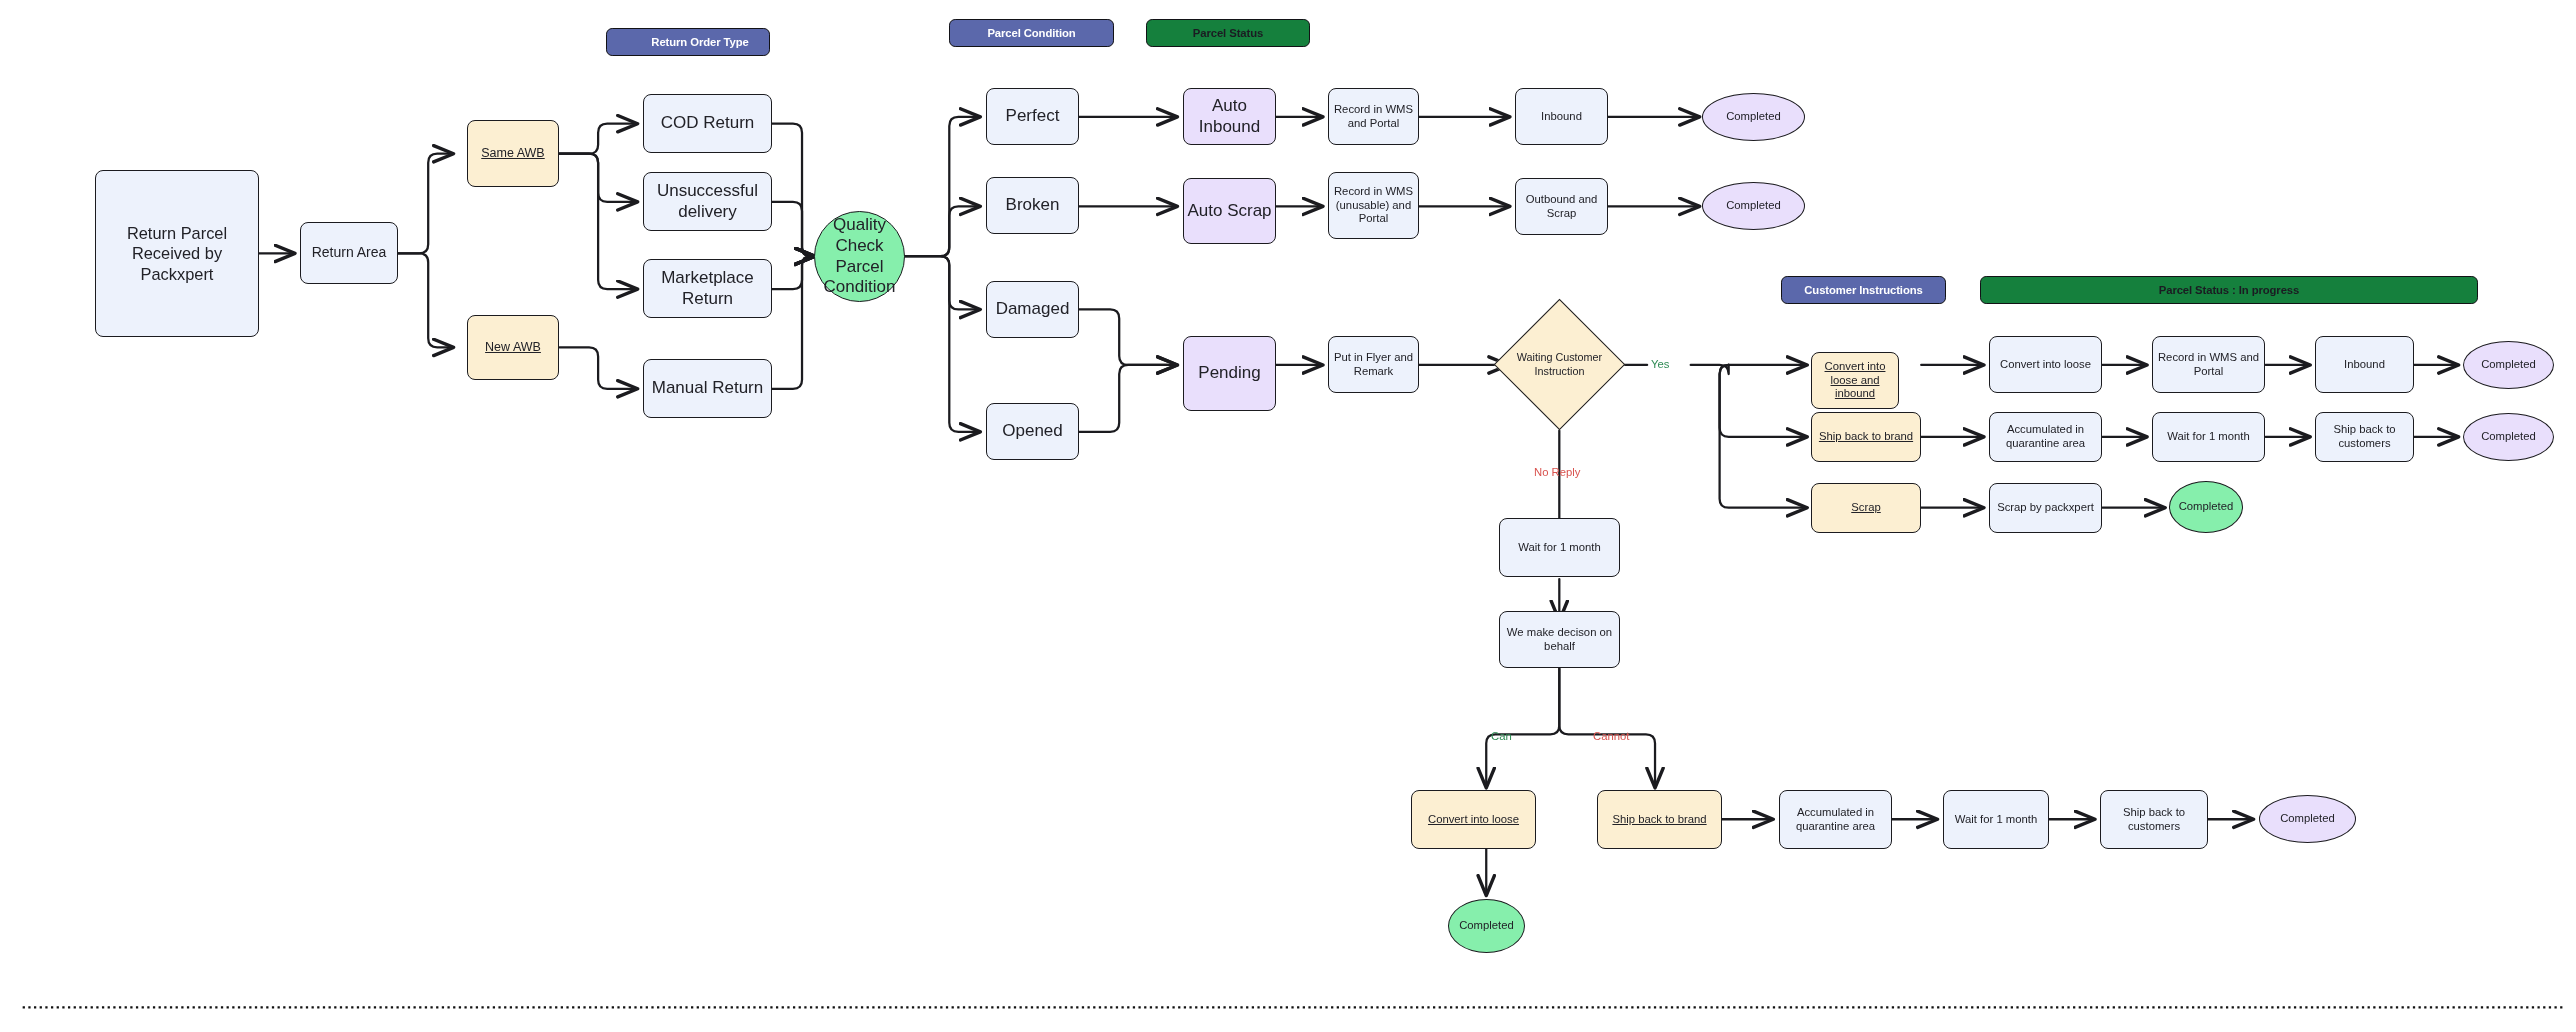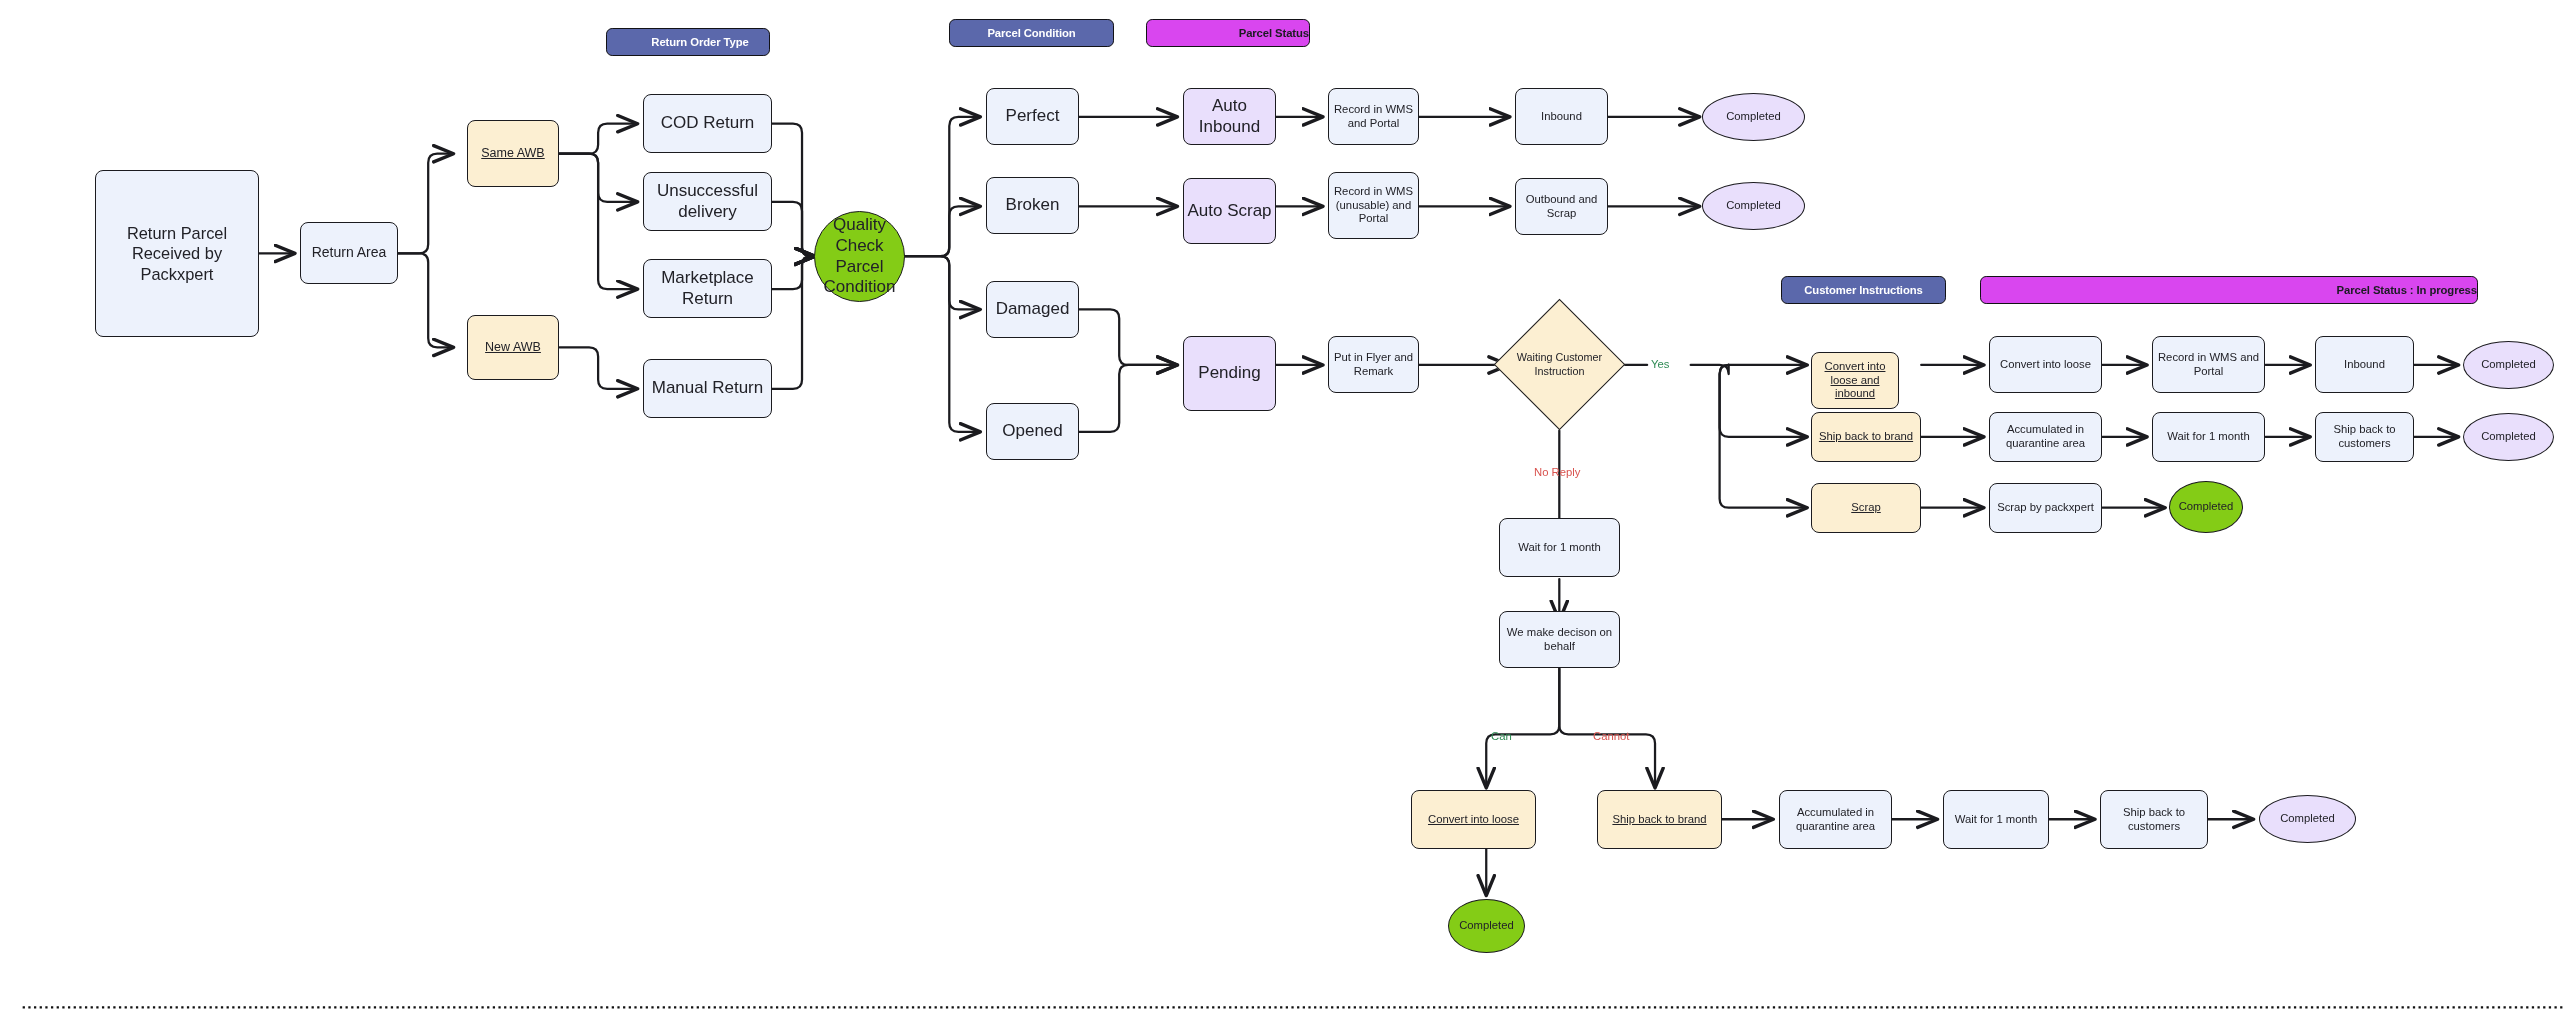--- a/index.html
+++ b/index.html
@@ -7,30 +7,30 @@
   #canvas{position:relative;width:2576px;height:1033px;background:#fff;overflow:hidden;}
   svg#wires{position:absolute;left:0;top:0;width:2576px;height:1033px;pointer-events:none;}
 
   .node{position:absolute;box-sizing:border-box;display:flex;align-items:center;justify-content:center;
         text-align:center;border:1.7px solid #1b1b1f;color:#222228;line-height:1.22;}
   .rect{border-radius:8px;}
   .blue{background:#edf2fc;}
   .purple{background:#e9dffc;}
   .yellow{background:#fcefd2;text-decoration:underline;}
   .ellipse{border-radius:50%;background:#e9dffc;}
-  .circle{border-radius:50%;background:#84cc16;}
+  .circle{border-radius:50%;background:#86efac;}
   .diamond-wrap{position:absolute;display:flex;align-items:center;justify-content:center;}
   .diamond-shape{position:absolute;left:0;top:0;width:100%;height:100%;
                  background:#fcefd2;border:1.7px solid #1b1b1f;transform:rotate(45deg);box-sizing:border-box;}
   .diamond-txt{position:relative;text-align:center;color:#222228;line-height:1.25;z-index:2;}
 
   .badge{position:absolute;box-sizing:border-box;display:flex;align-items:center;justify-content:center;
          border:1.7px solid #121216;border-radius:6.2px;font-weight:bold;letter-spacing:-0.1px;text-align:center;}
   .badge-dark{background:#5b68ab;color:#ffffff;}
-  .badge-light{background:#d946ef;color:#1b1b22;justify-content:flex-end;}
+  .badge-light{background:#15803d;color:#1b1b22;}
 
   .edge-label{position:absolute;font-size:11.3px;white-space:nowrap;}
   .lbl-yes{color:#2f8b54;}
   .lbl-no{color:#d9534f;}
   .lbl-can{color:#2f8b54;}
   .lbl-cannot{color:#d9534f;}
 
   .f28{font-size:16.4px;}
   .f24{font-size:14px;}
   .f22{font-size:12.5px;}

